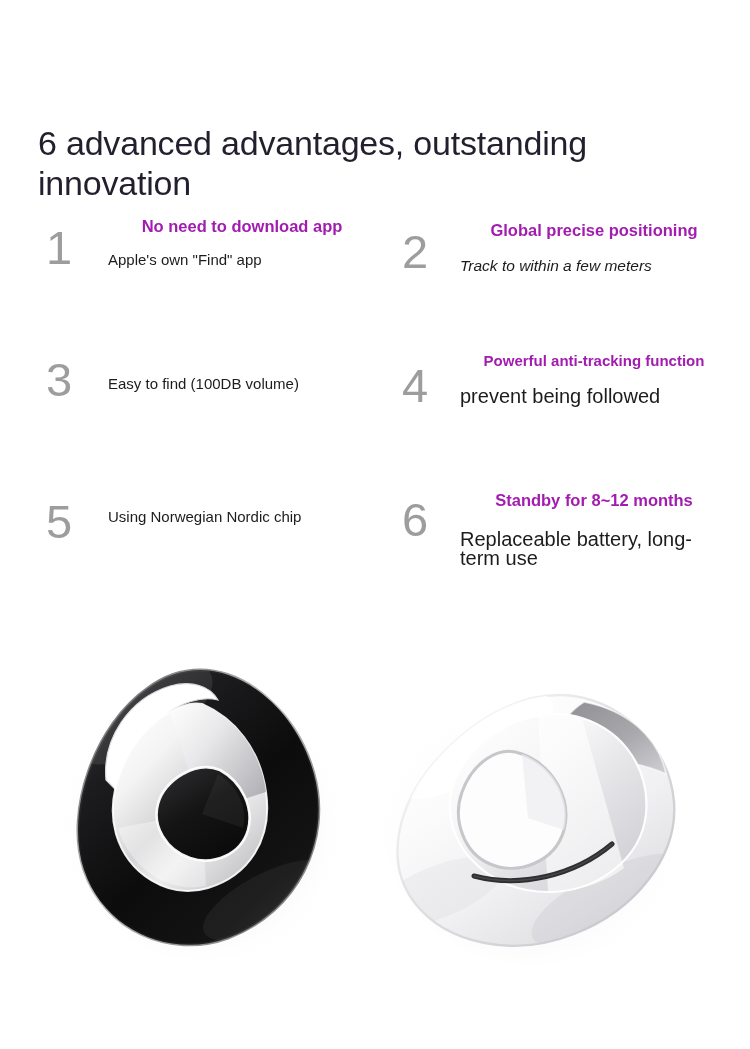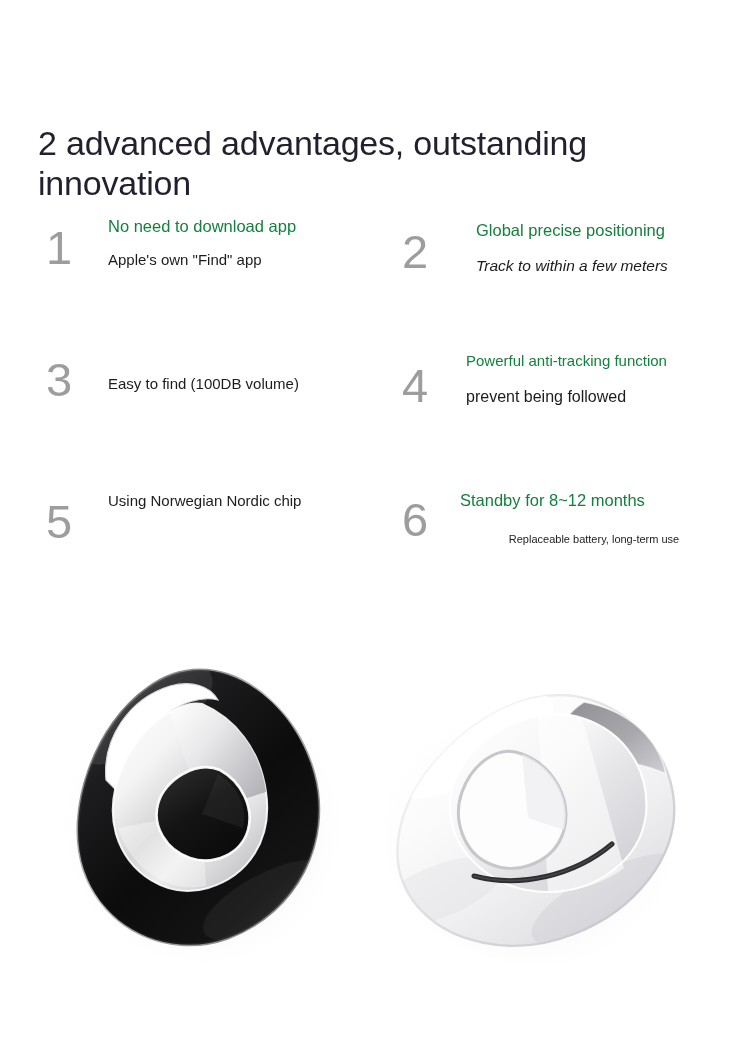--- a/index.html
+++ b/index.html
@@ -62,73 +62,74 @@
   }
   .feature-body {
     position: absolute;
     left: 62px;
     top: 0;
     width: 268px;
   }
   .feature-head {
     font-size: 16.5px;
     line-height: 20px;
-    color: #15803d;
-    font-weight: 400;
+    color: #a21caf;
+    font-weight: 700;
+    text-align: center;
   }
   .feature-sub {
     margin-top: 14px;
     font-size: 15px;
     line-height: 19px;
     color: #1c1c1c;
     font-weight: 400;
   }
 
   
   .feature.row-1.col-right .feature-num { top: 10px; }
-  .feature.row-1.col-right .feature-body { left: 58px; top: 4px; margin-left: 16px; }
+  .feature.row-1.col-right .feature-body { left: 58px; top: 4px; }
   .feature.row-1.col-right .feature-sub { margin-top: 16px; font-size: 15.5px; font-style: italic; }
 
   .feature.row-2.col-left .feature-num { top: 2px; }
   .feature.row-2.col-left .feature-body { top: 8px; }
   .feature.row-2.col-left .feature-sub { }
 
   .feature.row-2.col-right .feature-num { top: 8px; }
-  .feature.row-2.col-right .feature-body { left: 64px; top: 0px; }
+  .feature.row-2.col-right .feature-body { left: 58px; top: 0px; }
   .feature.row-2.col-right .feature-head { font-size: 15px; line-height: 18px; }
-  .feature.row-2.col-right .feature-sub { margin-top: 17px; font-size: 16px; }
+  .feature.row-2.col-right .feature-sub { margin-top: 17px; font-size: 20px; }
 
   .feature.row-3.col-left .feature-num { top: 8px; }
   .feature.row-3.col-left .feature-body { top: 0px; }
-  .feature.row-3.col-left .feature-sub { margin-top: 3px; }
+  .feature.row-3.col-left .feature-sub { margin-top: 19px; }
 
   .feature.row-3.col-right .feature-num { top: 6px; }
   .feature.row-3.col-right .feature-body { left: 58px; top: 2px; }
-  .feature.row-3.col-right .feature-sub { margin-top: 20px; font-size: 11px; text-align: center; }
+  .feature.row-3.col-right .feature-sub { margin-top: 20px; font-size: 20px; }
 
   
   .products {
     position: absolute;
     left: 0;
     top: 630px;
     width: 750px;
     height: 400px;
   }
   .product {
     position: absolute;
   }
   .product svg { display: block; }
 
   #product-black { left: 52px; top: 32px; }
   #product-white { left: 378px; top: 48px; }
 </style>
 </head>
 <body>
 
-<h1 class="page-title">2 advanced advantages, outstanding innovation</h1>
+<h1 class="page-title">6 advanced advantages, outstanding innovation</h1>
 
 <div class="features">
 
   <div class="feature row-1 col-left">
     <div class="feature-num">1</div>
     <div class="feature-body">
       <div class="feature-head">No need to download app</div>
       <div class="feature-sub">Apple's own "Find" app</div>
     </div>
   </div>

